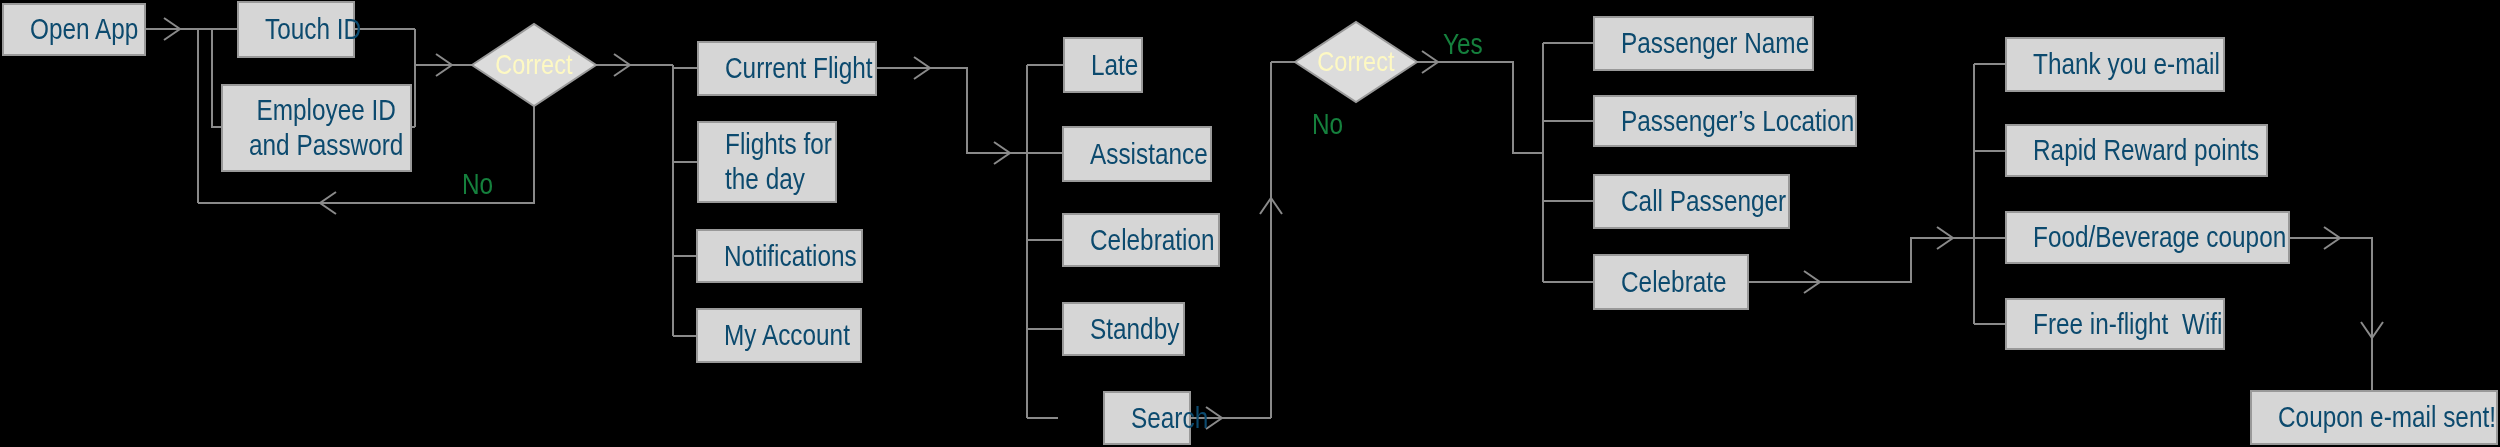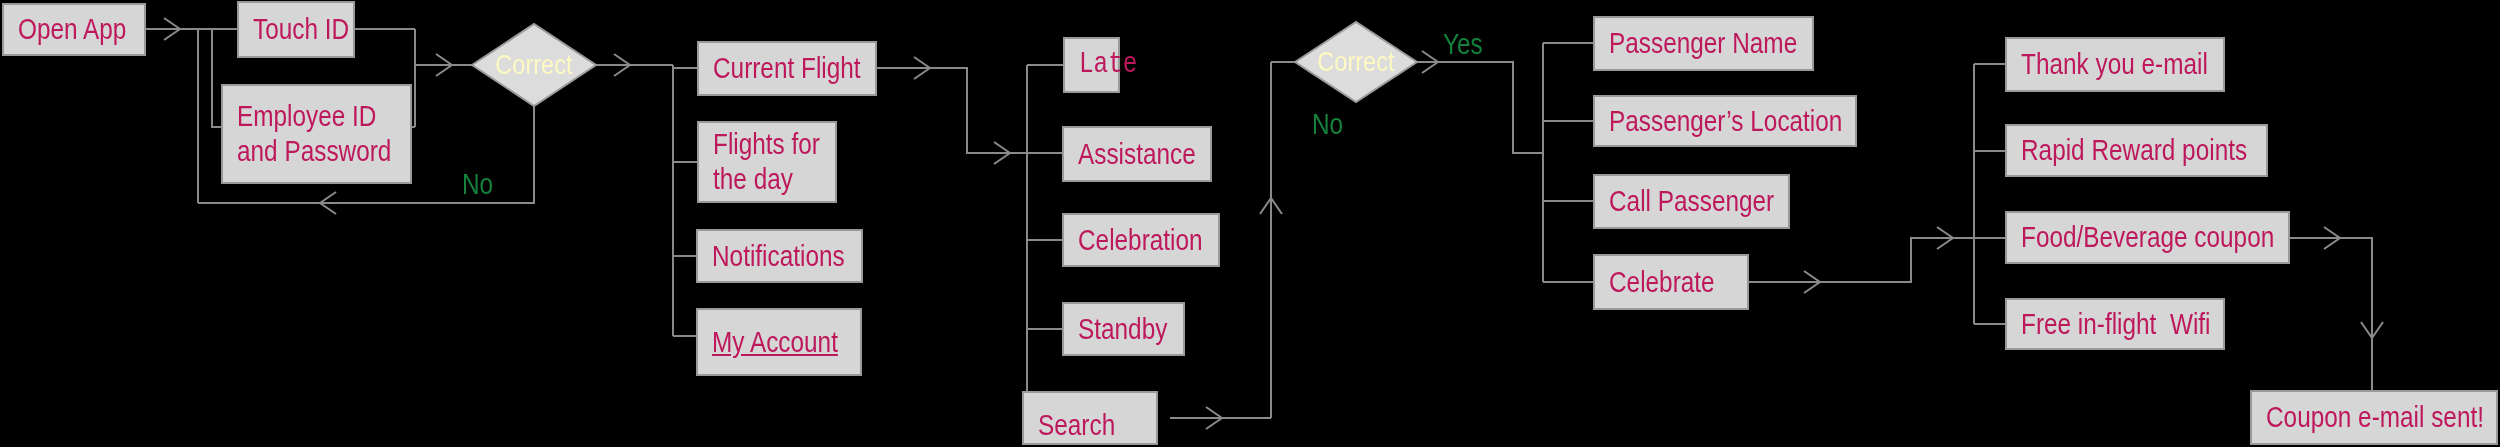--- a/index.html
+++ b/index.html
@@ -3,22 +3,22 @@
 <meta charset="utf-8">
 <style>
   html,body{margin:0;padding:0;background:#000;}
   #canvas{
     position:relative;width:2500px;height:447px;background:#000000;
     font-family:"Liberation Sans",sans-serif;overflow:hidden;
   }
   svg.wires{position:absolute;left:0;top:0;width:2500px;height:447px;}
   .node{
     position:absolute;box-sizing:border-box;
-    background:#d6d6d6;border:2px solid #999999;color:#be185d;
-    display:flex;align-items:center;padding-left:14px;font-size:29px;
+    background:#d6d6d6;border:2px solid #999999;color:#0c4a6e;
+    display:flex;align-items:center;padding-left:26px;font-size:29px;
   }
   .node .lbl{white-space:pre;line-height:1.2;transform:scaleX(0.84);transform-origin:left center;}
   .dlabel{
     position:absolute;display:flex;align-items:center;justify-content:center;
     color:#fef9c3;font-size:28px;
   }
   .dlabel .lbl{white-space:pre;transform:scaleX(0.84);transform-origin:center center;}
   .flow-label{position:absolute;color:#15803d;font-size:29px;}
   .flow-label .lbl{display:inline-block;white-space:pre;transform:scaleX(0.84);transform-origin:left center;}
 </style>
@@ -94,52 +94,52 @@
     <polygon points="472,65 534,24 596,65 534,106" fill="#dcdcdc" stroke="#9a9a9a" stroke-width="2"></polygon>
     <polygon points="1295,62 1356,22 1417,62 1356,102" fill="#dcdcdc" stroke="#9a9a9a" stroke-width="2"></polygon>
   </svg>
 
   <div class="node" style="left:2px;top:3px;width:144px;height:53px;">
       <span class="lbl">Open App</span>
     </div>
   <div class="node" style="left:237px;top:1px;width:118px;height:57px;">
       <span class="lbl">Touch ID</span>
     </div>
-  <div class="node" style="left:221px;top:84px;width:191px;height:100px;">
+  <div class="node" style="left:221px;top:84px;width:191px;height:88px;text-align:center;">
       <span class="lbl">Employee ID
 and Password</span>
     </div>
 
   <div class="node" style="left:697px;top:41px;width:180px;height:55px;">
       <span class="lbl">Current Flight</span>
     </div>
   <div class="node" style="left:697px;top:121px;width:140px;height:82px;">
       <span class="lbl">Flights for
 the day</span>
     </div>
   <div class="node" style="left:696px;top:229px;width:167px;height:54px;">
       <span class="lbl">Notifications</span>
     </div>
-  <div class="node" style="left:696px;top:308px;width:166px;height:68px;text-decoration:underline;">
+  <div class="node" style="left:696px;top:308px;width:166px;height:55px;">
       <span class="lbl">My Account</span>
     </div>
 
-  <div class="node" style="left:1063px;top:37px;width:57px;height:56px;font-family:Liberation Mono, monospace;">
+  <div class="node" style="left:1063px;top:37px;width:80px;height:56px;">
       <span class="lbl">Late</span>
     </div>
   <div class="node" style="left:1062px;top:126px;width:150px;height:56px;">
       <span class="lbl">Assistance</span>
     </div>
   <div class="node" style="left:1062px;top:213px;width:158px;height:54px;">
       <span class="lbl">Celebration</span>
     </div>
   <div class="node" style="left:1062px;top:302px;width:123px;height:54px;">
       <span class="lbl">Standby</span>
     </div>
-  <div class="node" style="left:1022px;top:391px;width:136px;height:54px;align-items:flex-end;">
+  <div class="node" style="left:1103px;top:391px;width:88px;height:54px;">
       <span class="lbl">Search</span>
     </div>
 
   <div class="node" style="left:1593px;top:16px;width:221px;height:55px;">
       <span class="lbl">Passenger Name</span>
     </div>
   <div class="node" style="left:1593px;top:95px;width:264px;height:52px;">
       <span class="lbl">Passenger’s Location</span>
     </div>
   <div class="node" style="left:1593px;top:174px;width:197px;height:55px;">

